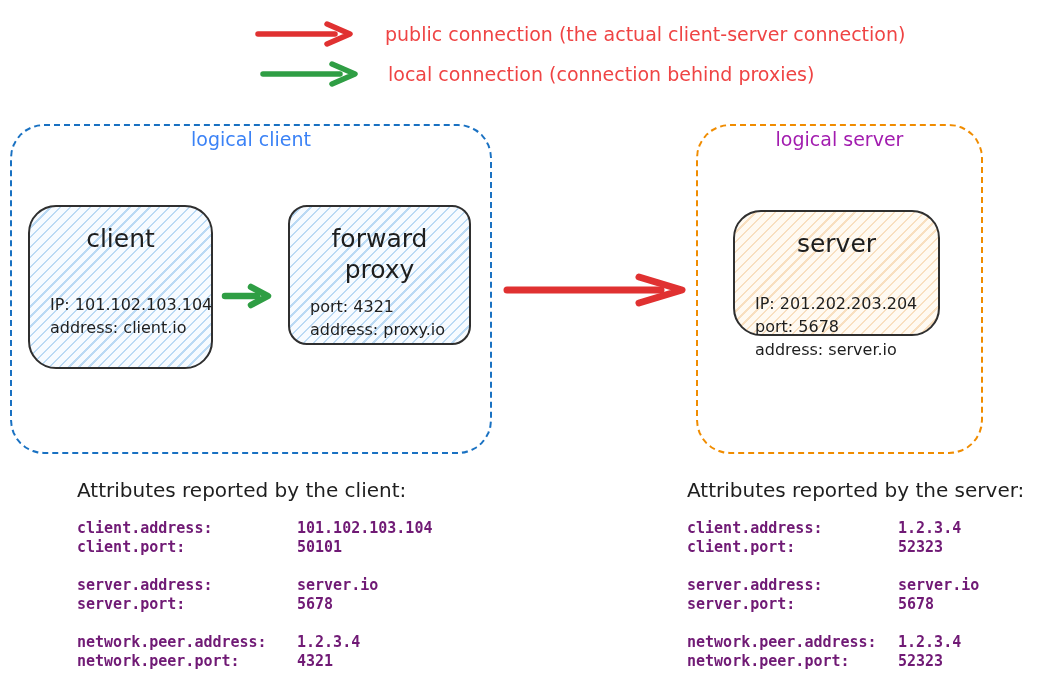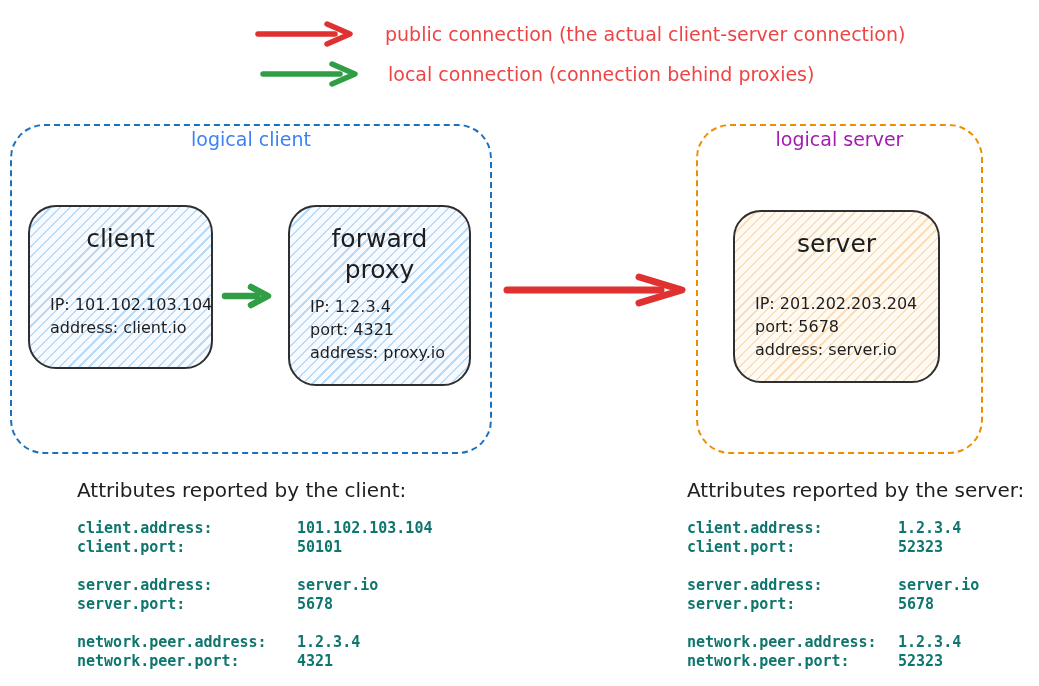--- a/index.html
+++ b/index.html
@@ -43,43 +43,43 @@
       rgba(137,190,235,.55) 0px, rgba(137,190,235,.55) 1.6px,
       rgba(255,255,255,0) 1.6px, rgba(255,255,255,0) 7px);
   }
   .node.orange-hatch{
     background-color:#fffaf2;
     background-image:repeating-linear-gradient(135deg,
       rgba(240,190,130,.45) 0px, rgba(240,190,130,.45) 1.6px,
       rgba(255,255,255,0) 1.6px, rgba(255,255,255,0) 7px);
   }
   .node-client{left:28px;top:205px;width:185px;height:164px;}
-  .node-proxy{left:288px;top:205px;width:183px;height:181px;}
-  .node-server{left:733px;top:210px;width:207px;height:173px;}
+  .node-proxy{left:288px;top:205px;width:183px;height:140px;border-radius:19px;}
+  .node-server{left:733px;top:210px;width:207px;height:126px;}
   .node-title{
     text-align:center;font-size:25px;line-height:31px;margin:16px auto 0 auto;
     max-width:140px;
   }
   .node-lines{
     position:absolute;left:20px;right:6px;font-size:16px;line-height:23px;
     white-space:nowrap;
   }
   .node-client .node-lines{top:86px;}
   .node-proxy .node-lines{top:88px;}
   .node-server .node-lines{top:80px;}
 
   
   .attr-block{position:absolute;}
   .attr-title{
     font-size:20px;line-height:24px;white-space:nowrap;color:#1e1e1e;
   }
   .attr-rows{margin-top:17px;}
   .attr-group{margin-bottom:19px;}
   .attr-row{display:flex;font-family:"DejaVu Sans Mono","Liberation Mono",monospace;
-    font-size:15px;font-weight:bold;line-height:19px;white-space:pre;color:#0f766e;}
+    font-size:15px;font-weight:bold;line-height:19px;white-space:pre;color:#701a75;}
   .attr-block-client .attr-label{width:220px;flex:0 0 auto;}
   .attr-block-server .attr-label{width:211px;flex:0 0 auto;}
 
   svg{display:block;}
 </style>
 </head>
 <body>
 
 <div class="canvas">
 
@@ -107,21 +107,20 @@
   </div>
 
   <svg class="abs" style="left:221px;top:283px" width="54" height="26" viewBox="0 0 54 26">
     <line x1="4" y1="13" x2="36" y2="13" stroke="#2f9e44" stroke-width="6.5" stroke-linecap="round"></line>
     <polyline points="30,4 47,13 30,22" fill="none" stroke="#2f9e44" stroke-width="6.5" stroke-linecap="round" stroke-linejoin="round"></polyline>
   </svg>
 
   <div class="abs node blue-hatch node-proxy">
     <div class="node-title">forward proxy</div>
     <div class="node-lines">
-      <div>IP: 1.2.3.4</div>
       <div>port: 4321</div>
       <div>address: proxy.io</div>
     </div>
   </div>
 
   <svg class="abs" style="left:503px;top:273px" width="188" height="35" viewBox="0 0 188 35">
     <line x1="4" y1="17" x2="158" y2="17" stroke="#e03131" stroke-width="7" stroke-linecap="round"></line>
     <polyline points="136,4 179,17 136,30" fill="none" stroke="#e03131" stroke-width="7" stroke-linecap="round" stroke-linejoin="round"></polyline>
   </svg>
 

